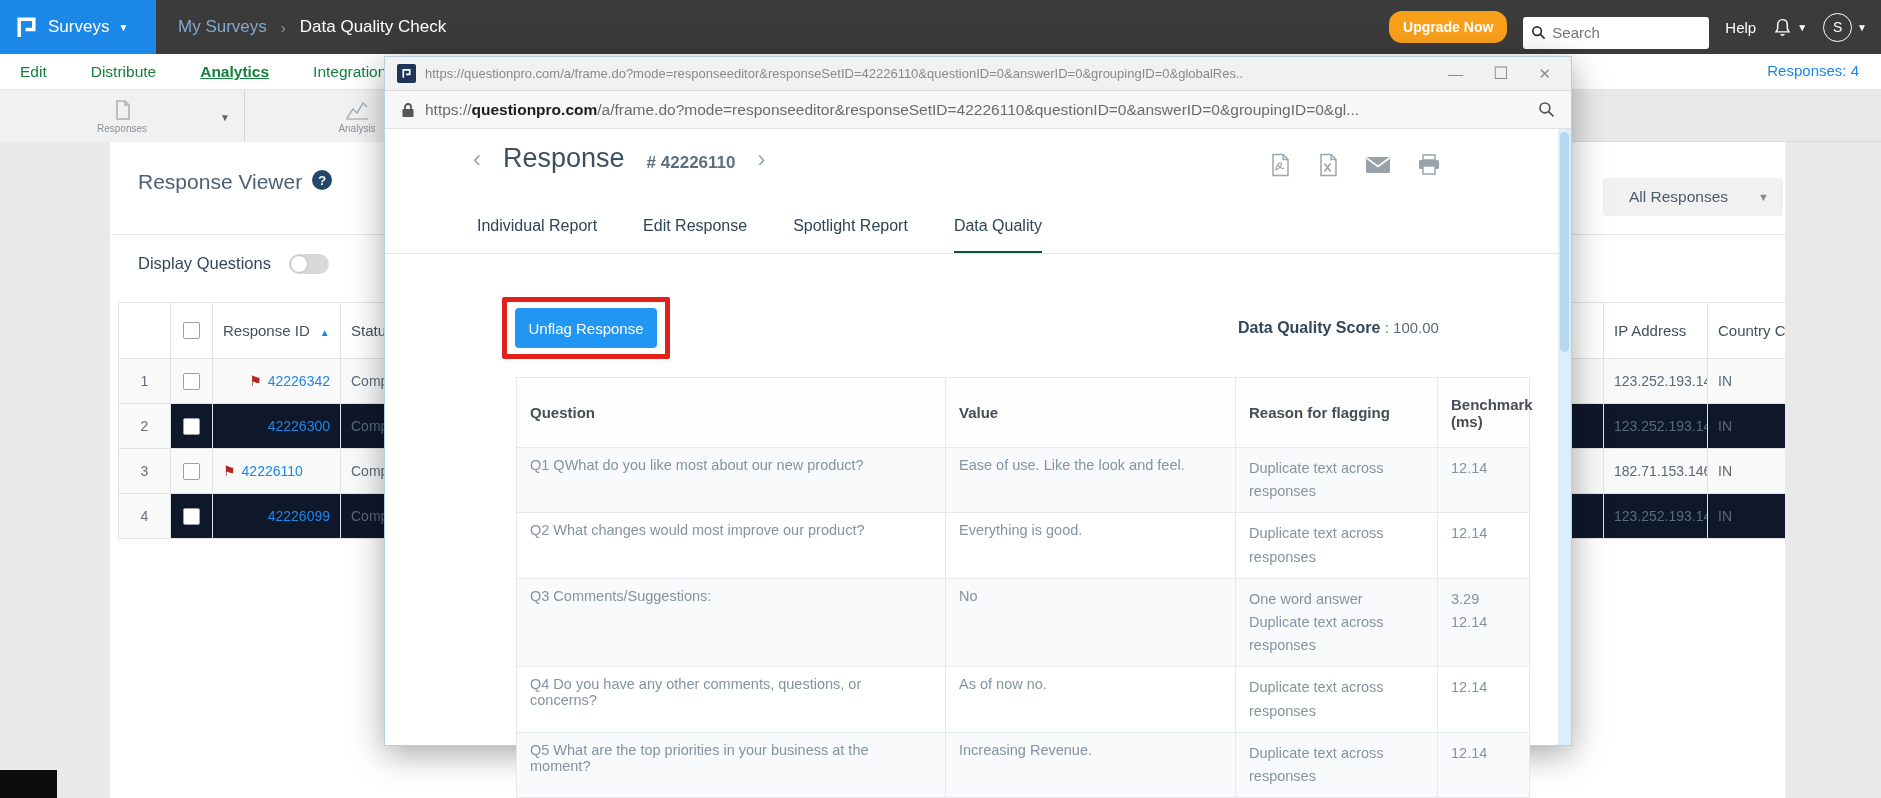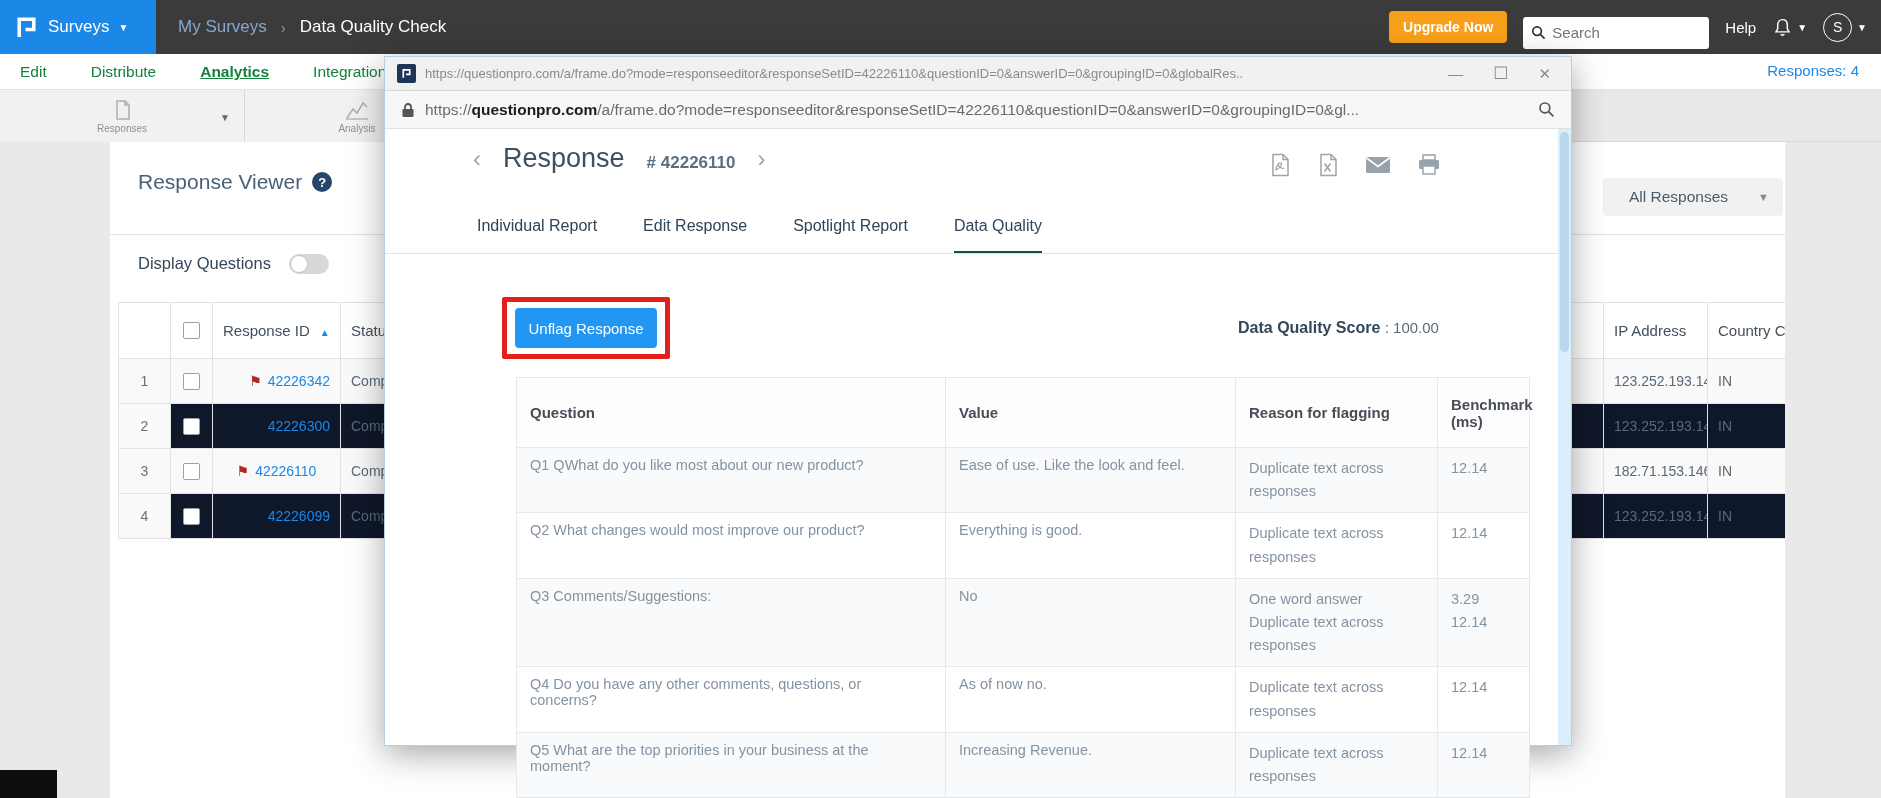--- a/index.html
+++ b/index.html
@@ -14,21 +14,21 @@
            align-items:center; gap:9px; padding-left:14px; cursor:pointer; }
   #brand .plogo { width:25px; height:25px; }
   #brand .bname { color:#fff; font-size:17px; }
   .caret-w { color:#fff; font-size:10px; }
   #crumbs { left:178px; top:0; height:54px; display:flex; align-items:center; gap:14px; }
   #crumb-parent { color:#84a7cf; font-size:17px; cursor:pointer; }
   #crumb-sep { color:#9a9a9a; font-size:15px; }
   #crumb-current { color:#ffffff; font-size:17px; }
   #topbar-right { right:14px; top:0; height:54px; display:flex; align-items:center; gap:16px; }
   #upgrade-btn { background:#F9A01B; color:#fff; font-weight:bold; font-size:14px;
-                 border:none; border-radius:4px; padding:8px 14px; cursor:pointer; }
+                 border:none; border-radius:13px; padding:8px 14px; cursor:pointer; }
   #searchbox { width:186px; height:31px; background:#fff; border-radius:3px; display:flex;
                align-items:center; padding:16px 8px; gap:6px;margin-top:11px; }
   #searchbox input { border:none; outline:none; width:140px; font-size:15px; color:#333;
                      font-family:"Liberation Sans",sans-serif; }
   #help-link { color:#fff; font-size:15px; cursor:pointer; }
   #bell-wrap { display:flex; align-items:center; gap:4px; cursor:pointer; }
   #avatar-wrap { display:flex; align-items:center; gap:5px; cursor:pointer; }
   #avatar { width:29px; height:29px; border:1.6px solid #fff; border-radius:50%; color:#fff;
             font-size:14px; display:flex; align-items:center; justify-content:center; }
 
@@ -47,21 +47,21 @@
   .tool-tile { position:absolute; top:0; height:52px; background:#f1f1f1;
                border-right:1px solid #d7d7d7; display:flex; align-items:center;
                justify-content:center; cursor:pointer; }
   .tool-inner { display:flex; flex-direction:column; align-items:center; gap:1px; }
   .tool-label { font-size:10px; color:#8a9096; }
   .tool-caret { position:absolute; right:14px; top:22px; color:#666; font-size:10px; }
 
   
   #panel { left:110px; top:142px; width:1675px; height:656px; background:#fff;
            overflow:hidden; z-index:1; }
-  #rv-title-row { position:absolute; left:28px; top:28px; display:flex; align-items:center; gap:10px; }
+  #rv-title-row { position:absolute; left:28px; top:28px; display:flex; gap:10px; }
   #rv-title { color:#4a6076; font-size:21px; }
   #rv-help { width:20px; height:20px; background:#25476a; color:#fff; border-radius:50%;
              font-size:13px; font-weight:bold; display:flex; align-items:center;
              justify-content:center; cursor:pointer; }
   #panel-divider { position:absolute; left:0; right:0; top:92px; border-top:1px solid #e3e3e3; }
   #dq-row { position:absolute; left:28px; top:112px; display:flex; align-items:flex-start; gap:18px; }
   #dq-label { color:#33475b; font-size:16.5px; }
   #dq-toggle { width:40px; height:20px; background:#d8d8d8; border-radius:10px; position:relative;
                cursor:pointer; }
   #dq-toggle .knob { position:absolute; left:1px; top:1px; width:18px; height:18px; background:#fff;
@@ -262,21 +262,21 @@
               <div class="cbox"></div>
             </td>
             <td style="text-align: right;"><span class="rid">42226300</span></td>
             <td>Complete</td>
           </tr>
           <tr>
             <td class="num">3</td>
             <td class="cb-cell">
               <div class="cbox"></div>
             </td>
-            <td style="text-align: center; margin-top: 48px;"><span class="flagmark">⚑</span><span class="rid">42226110</span></td>
+            <td style="text-align: left; margin-top: 48px;"><span class="flagmark">⚑</span><span class="rid">42226110</span></td>
             <td>Complete</td>
           </tr>
           <tr>
             <td class="num">4</td>
             <td class="cb-cell">
               <div class="cbox"></div>
             </td>
             <td style="text-align: right;"><span class="rid">42226099</span></td>
             <td>Complete</td>
           </tr>

